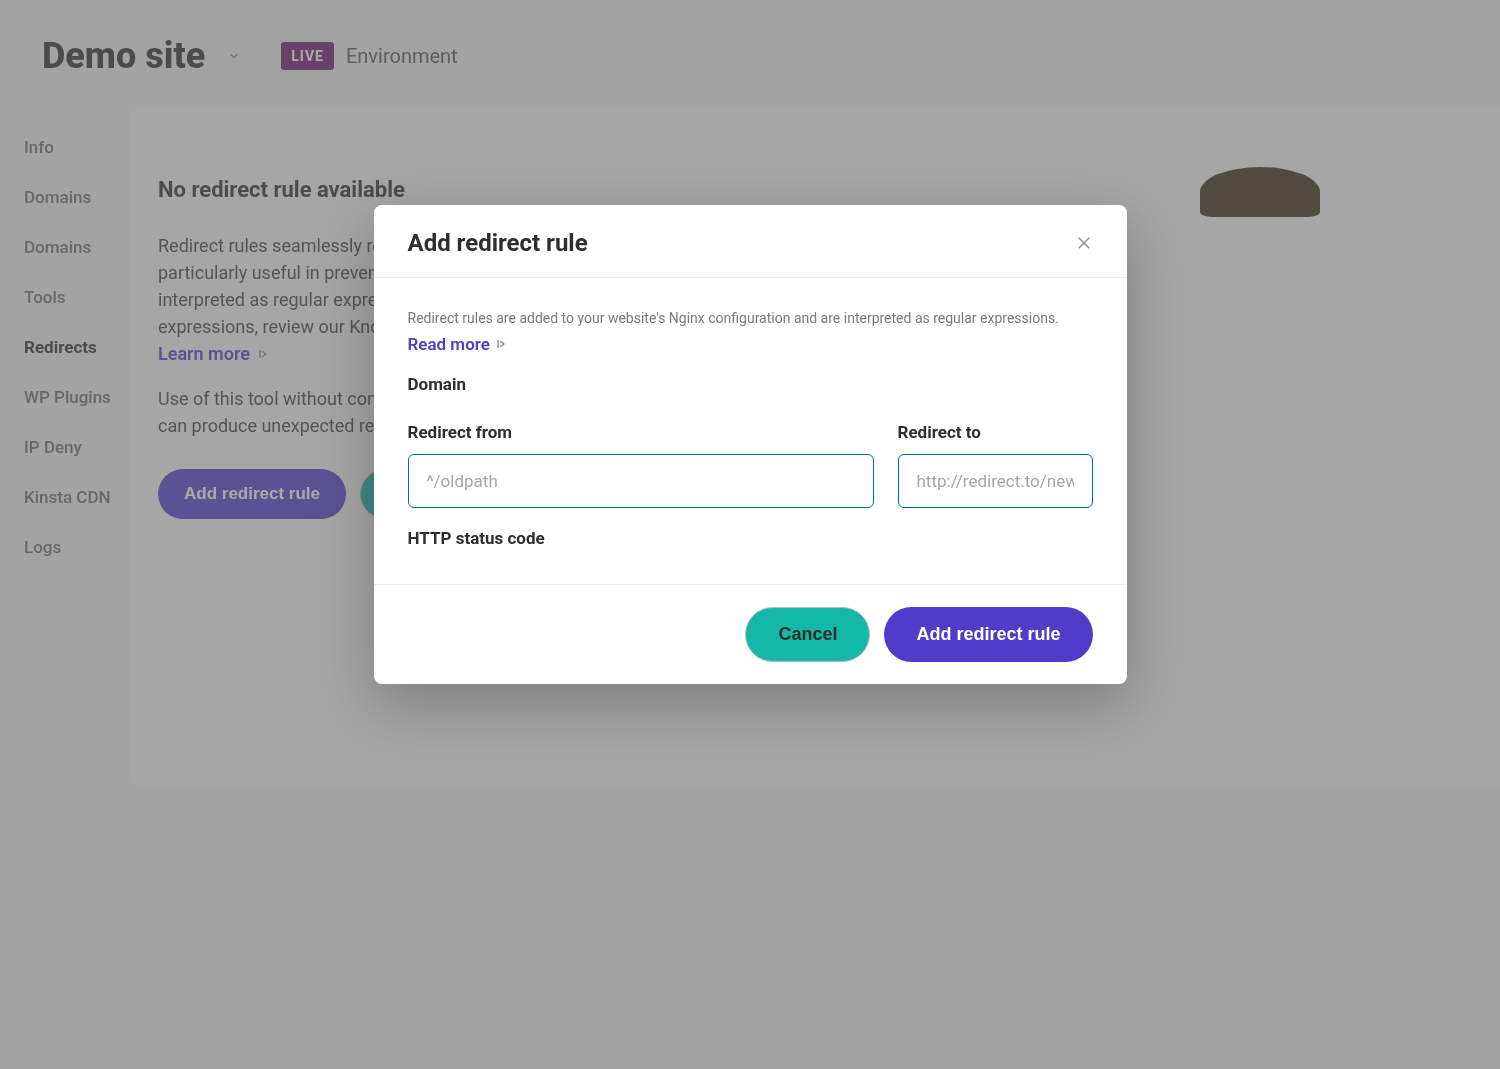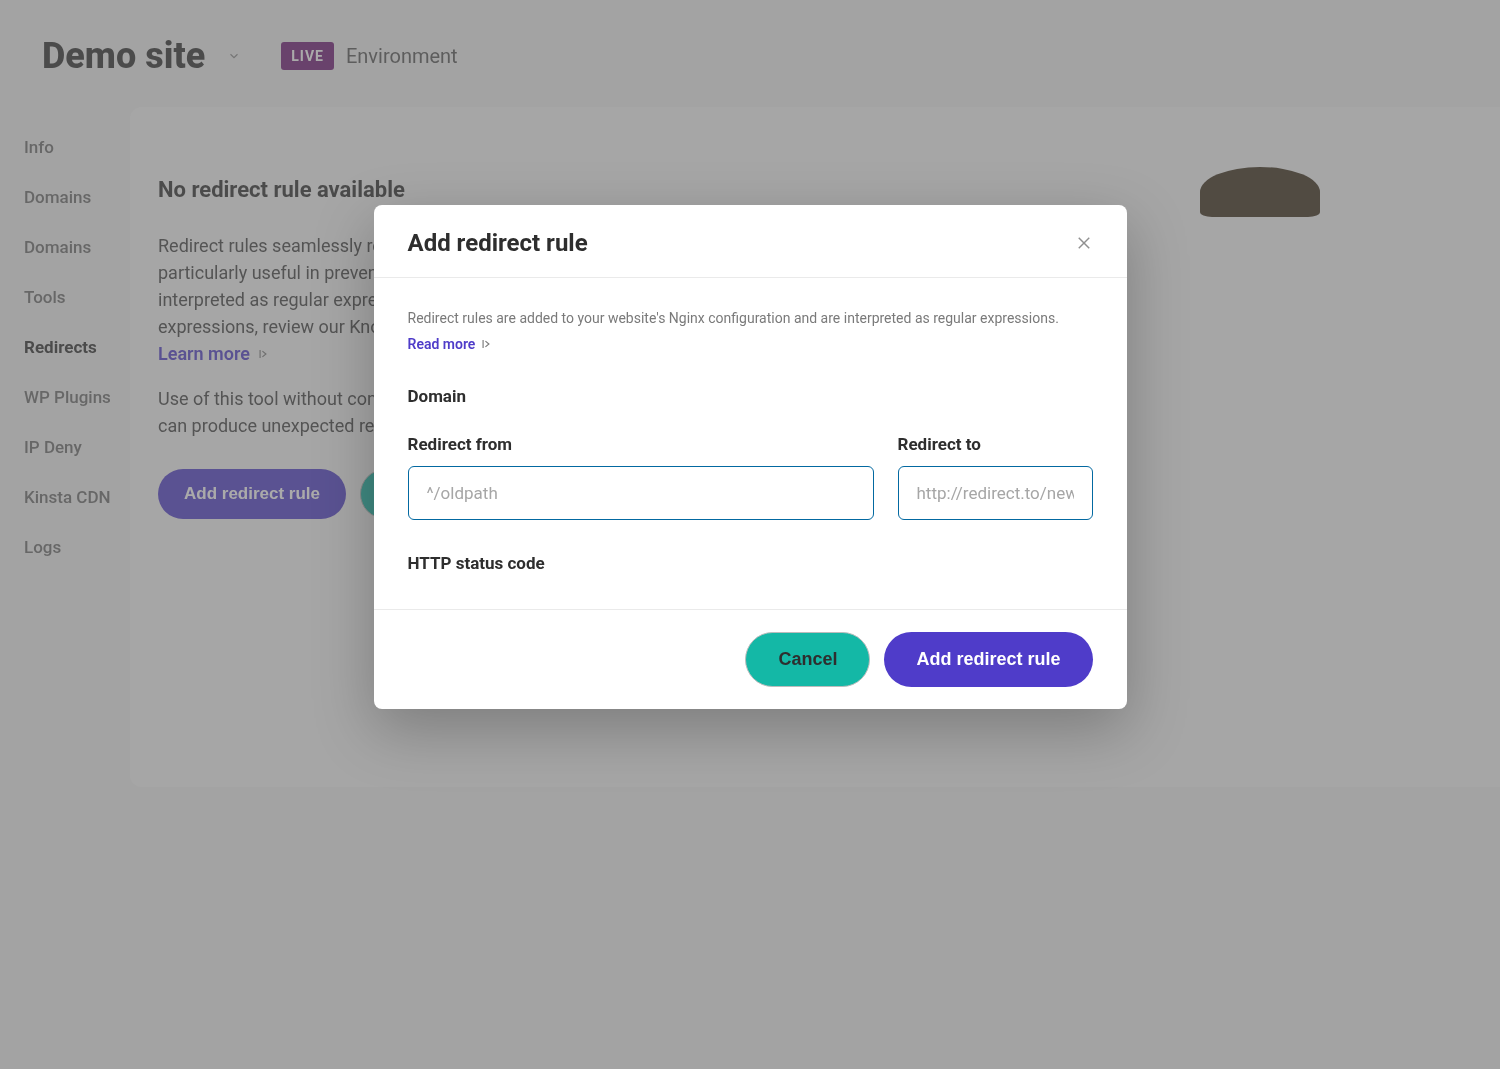--- a/index.html
+++ b/index.html
@@ -168,34 +168,34 @@
   }
   .modal-desc {
     font-size: 14px;
     color: #7a7a7a;
     line-height: 1.55;
     margin-bottom: 4px;
   }
   .read-more {
     color: #4f3cc9;
     font-weight: 600;
-    font-size: 14px;
+    font-size: 17px;
     display: inline-flex;
     align-items: center;
     gap: 4px;
   }
   .ext-icon {
     width: 14px; height: 14px;
     color: #7a7a7a;
   }
   .field-label {
     font-size: 17px;
     font-weight: 700;
     color: #2e2e2e;
-    margin-top: 33px;
+    margin-top: 20px;
     margin-bottom: 12px;
   }
   .select {
     width: 100%;
     border: 1px solid #d8d8d8;
     border-radius: 6px;
     padding: 16px 18px;
     font-size: 17px;
     color: #3a3a3a;
     display: flex;

